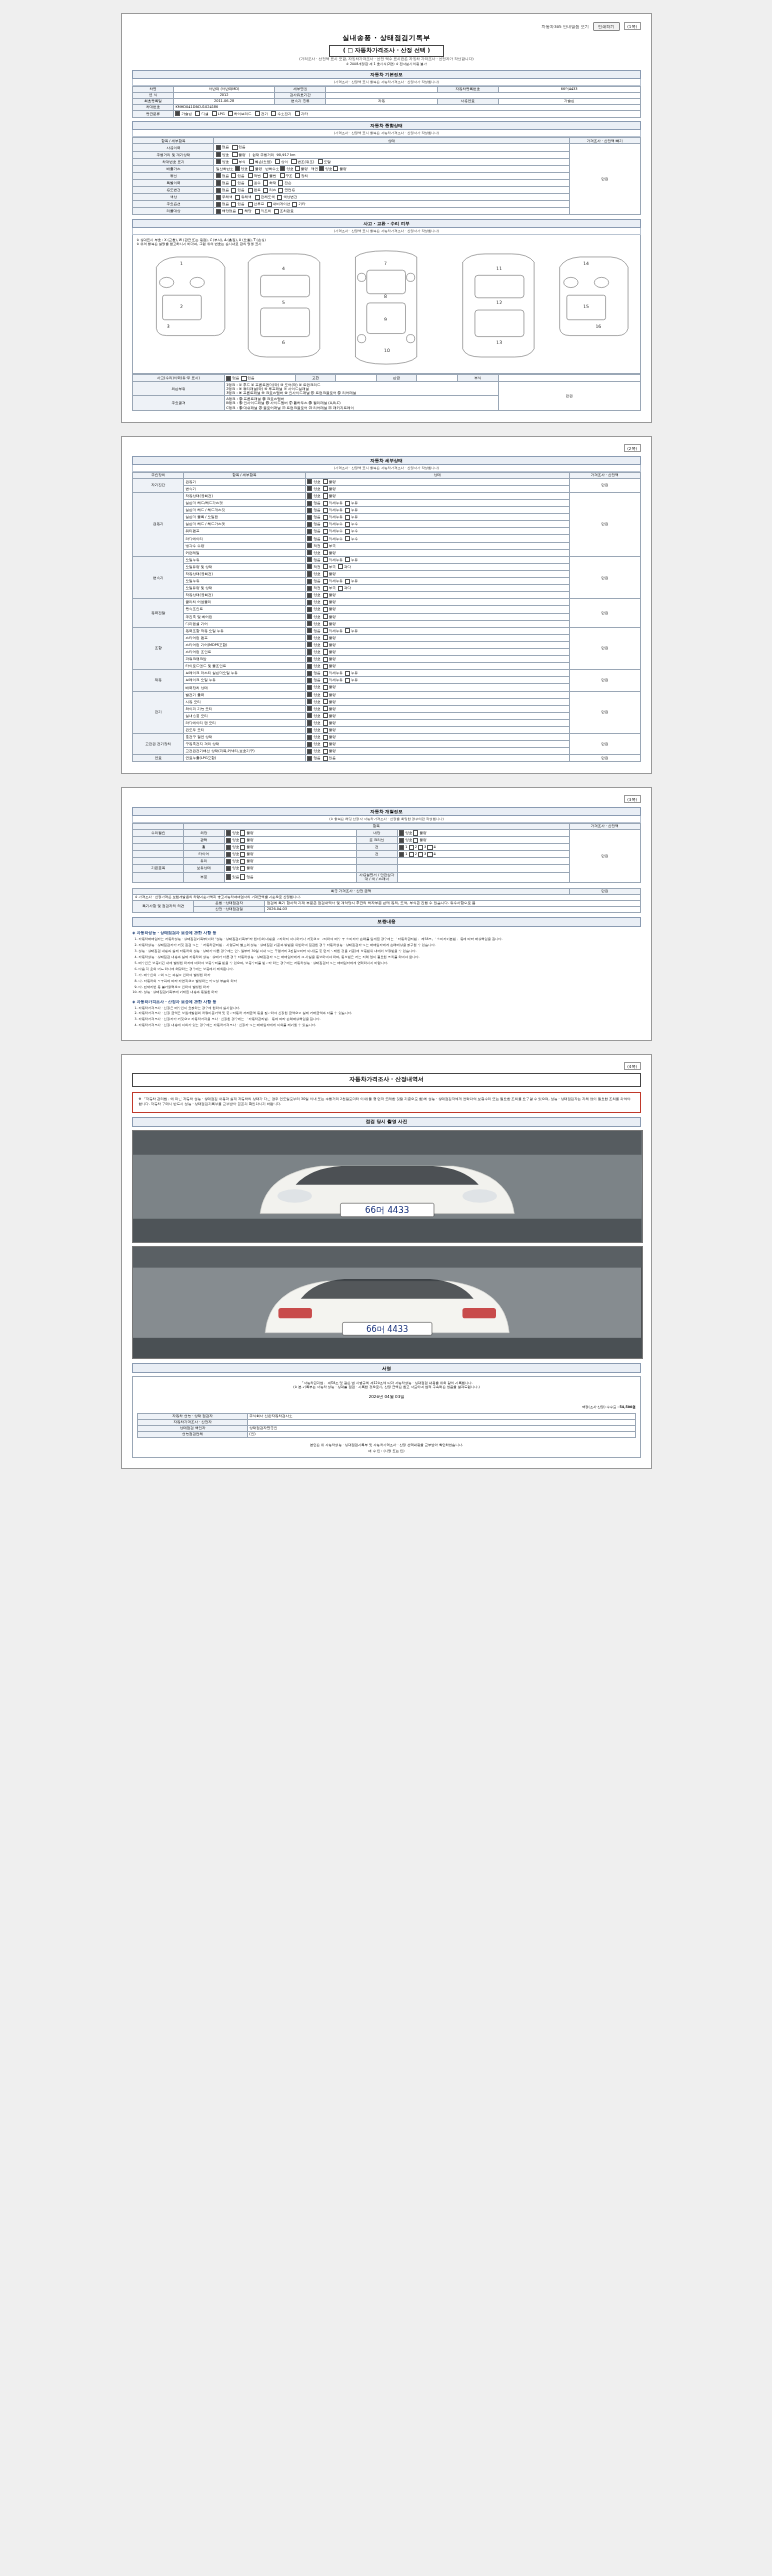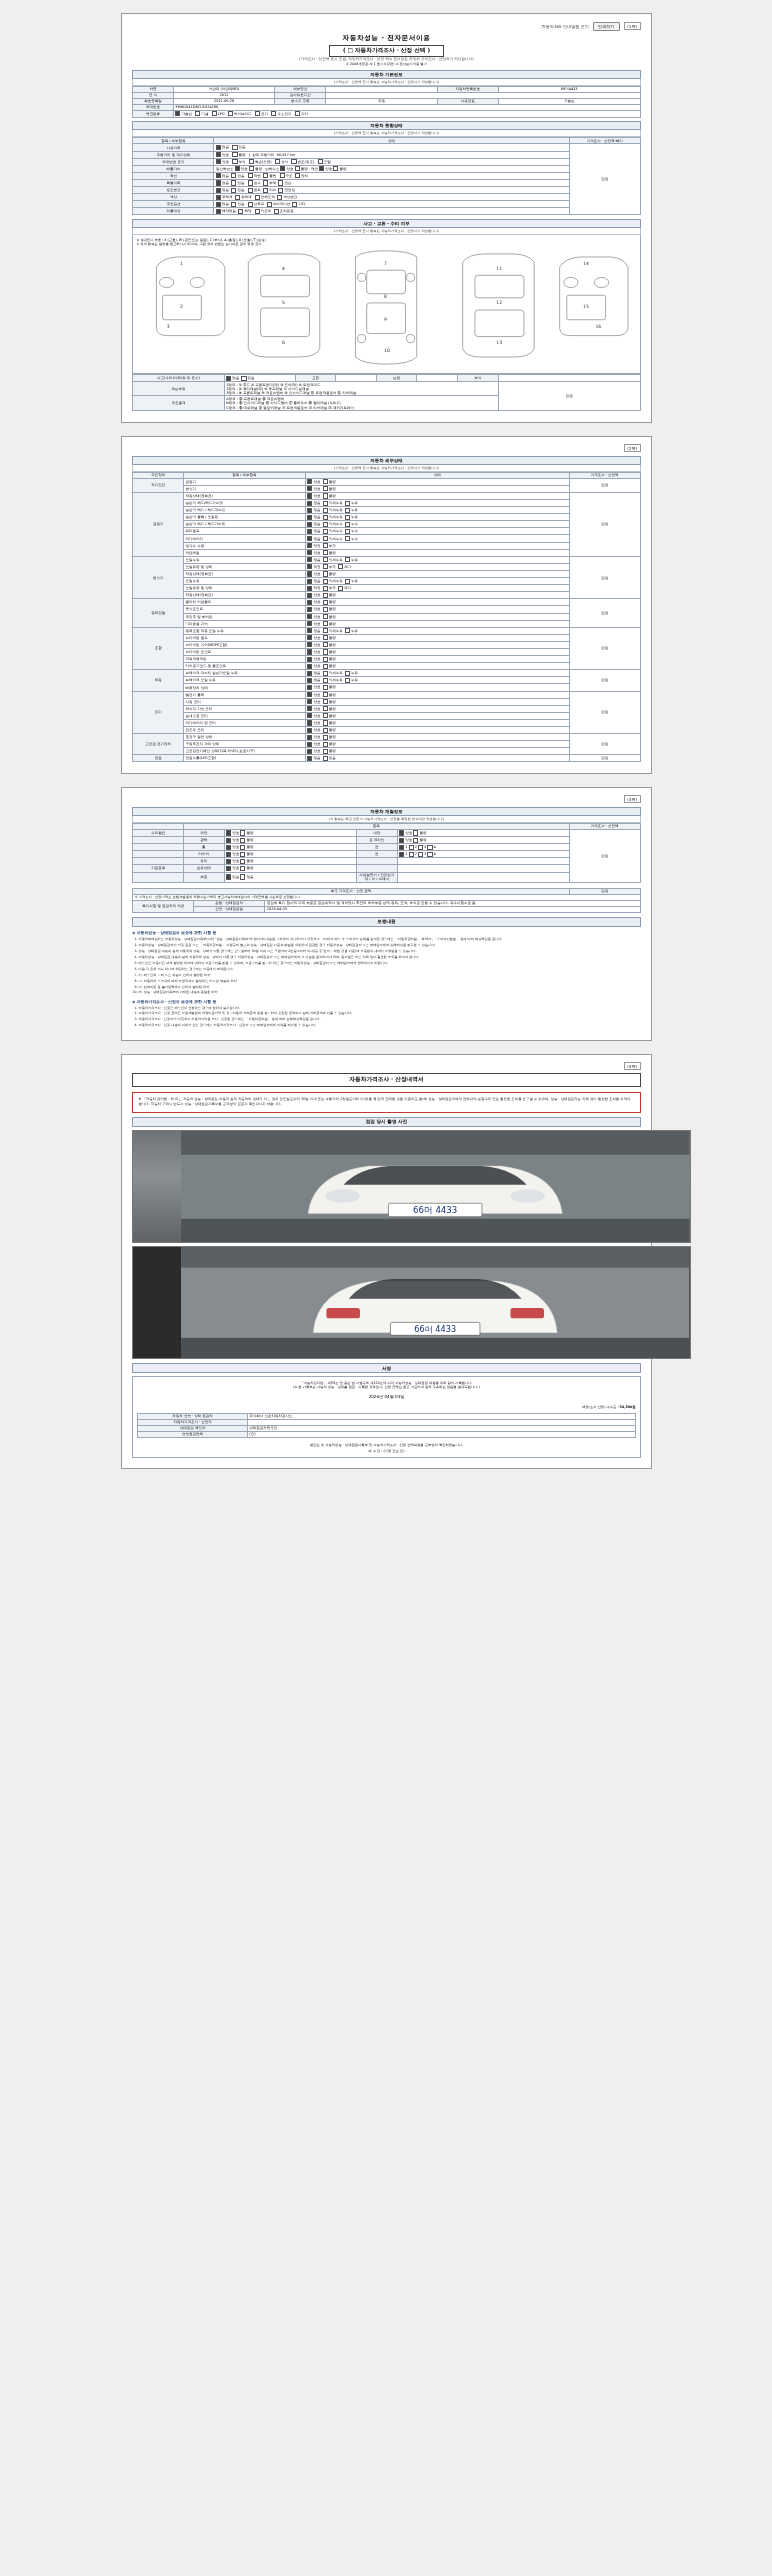--- a/index.html
+++ b/index.html
@@ -25,39 +25,39 @@
   .cb{display:inline-block;width:3.1px;height:3.1px;border:0.5px solid #555;margin-right:1px;vertical-align:middle;background:#fff;}
   .cb.on{background:#444;}
   .chkrow{white-space:nowrap;}
   .diagram{border:0.5px solid #9aa7b6;border-top:none;padding:3.1px;}
   .car-canvas{width:100%;height:124px;position:relative;}
   .bullet-title{font-size:3.9px;font-weight:bold;color:#1d3e74;margin:3.6px 0 1.5px 0;}
   .para{font-size:3.2px;line-height:1.55;color:#222;text-align:justify;}
   ol.k{margin:0;padding-left:6.2px;}
   ol.k>li{margin-bottom:1px;}
   .sig-wrap{border:0.5px solid #9aa7b6;padding:4.1px;margin-top:3.1px;}
-  .photo{width:100%;height:111px;background:#2b2b2b;position:relative;overflow:hidden;border:0.5px solid #777;padding-left:48px;}
+  .photo{width:100%;height:111px;background:#2b2b2b;position:relative;overflow:hidden;border:0.5px solid #777;}
   .redbox{border:1px solid #c0392b;padding:4.1px 5.2px;margin:4.1px 0;font-size:3.4px;line-height:1.6;color:#111;}
   .title-box{border:0.5px solid #444;text-align:center;font-size:5.7px;font-weight:bold;padding:2.1px 0;margin:3.1px 0;}
   .sec-label{background:#e9eef5;border:0.5px solid #8a9bb2;font-size:4.6px;font-weight:bold;text-align:center;padding:1.5px 0;margin-top:4.1px;}
   .right-note{text-align:right;font-size:3.3px;margin-top:2.1px;}
 </style>
 </head>
 <body>
 
 <div class="page-wrap">
 
   <div class="sheet first">
     <div class="topbar">
       <span class="tlabel">자동차365 안내말씀 보기</span>
       <span class="btn-print">인쇄하기</span>
       <span class="pageno">(1쪽)</span>
     </div>
 
-    <div class="doc-title">자동차성능 · 전자문서이용</div>
+    <div class="doc-title">실내송풍 · 상태점검기록부</div>
     <div class="center"><span class="doc-title2">( □ 자동차가격조사 · 산정 선택 )</span></div>
     <div class="doc-sub">(가격조사 · 산정액 표시 포함, 자동차가격조사 · 산정 액수 표시란은 자동차 가격조사 · 산정자가 작성합니다)</div>
     <div class="tiny center">※ 2008개정판 제 1 호서식(2면) ※ 전자문서이용 불가</div>
 
     <div class="sec-head">자동차 기본정보</div>
     <div class="sec-sub">(가격조사 · 산정액 표시 항목은 자동차가격조사 · 산정자가 작성합니다)</div>
     <table>
       <tbody>
           <tr>
         <td class="lbl" style="width:8%">차명</td>

